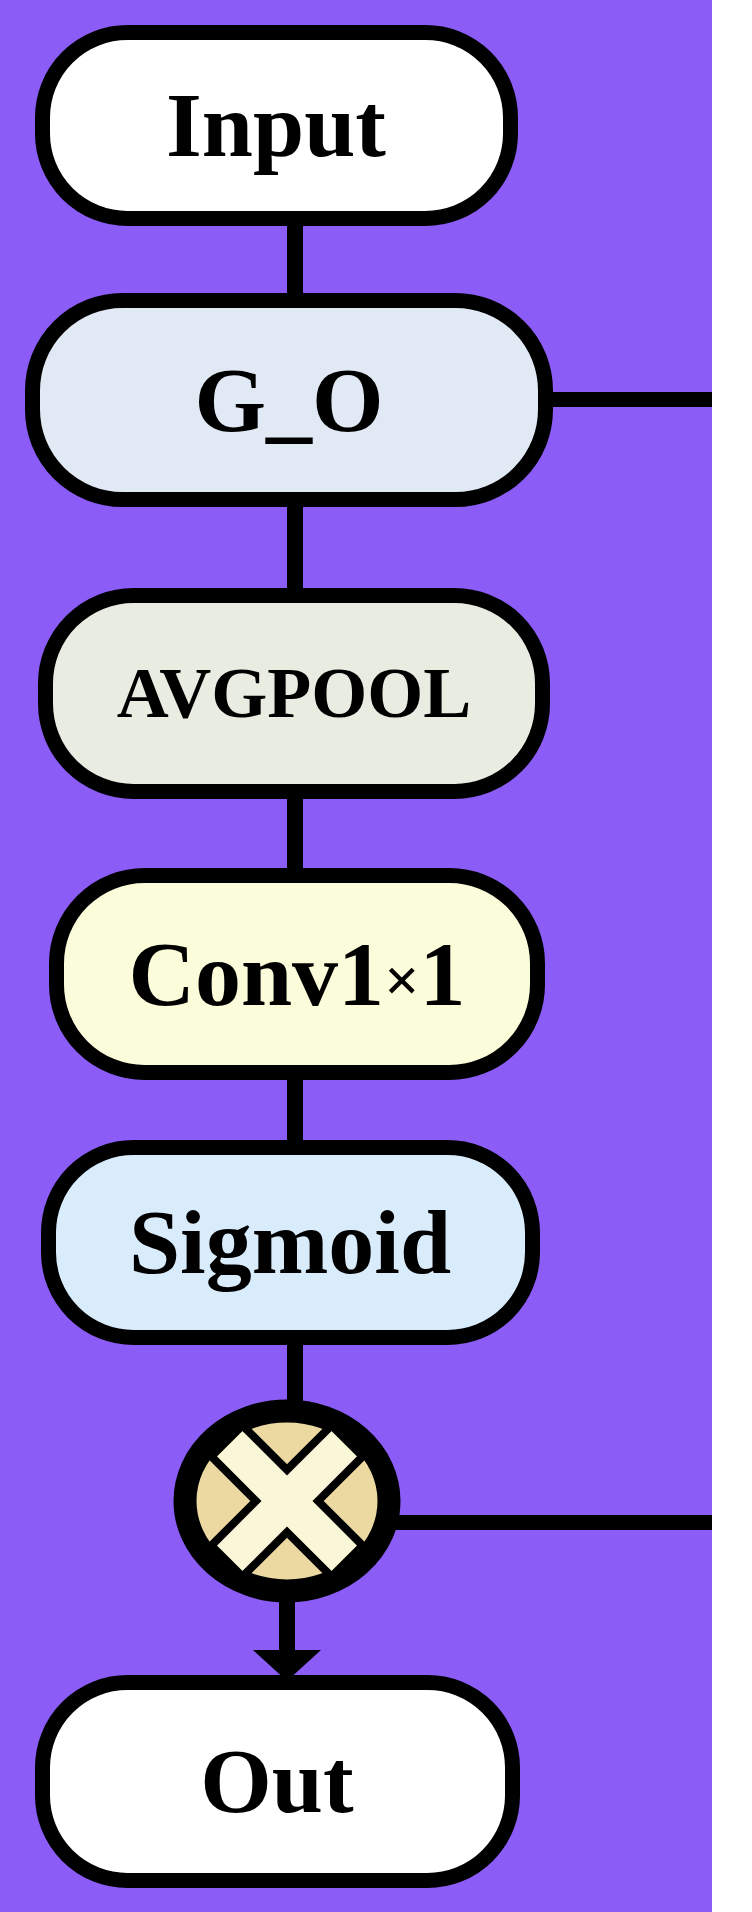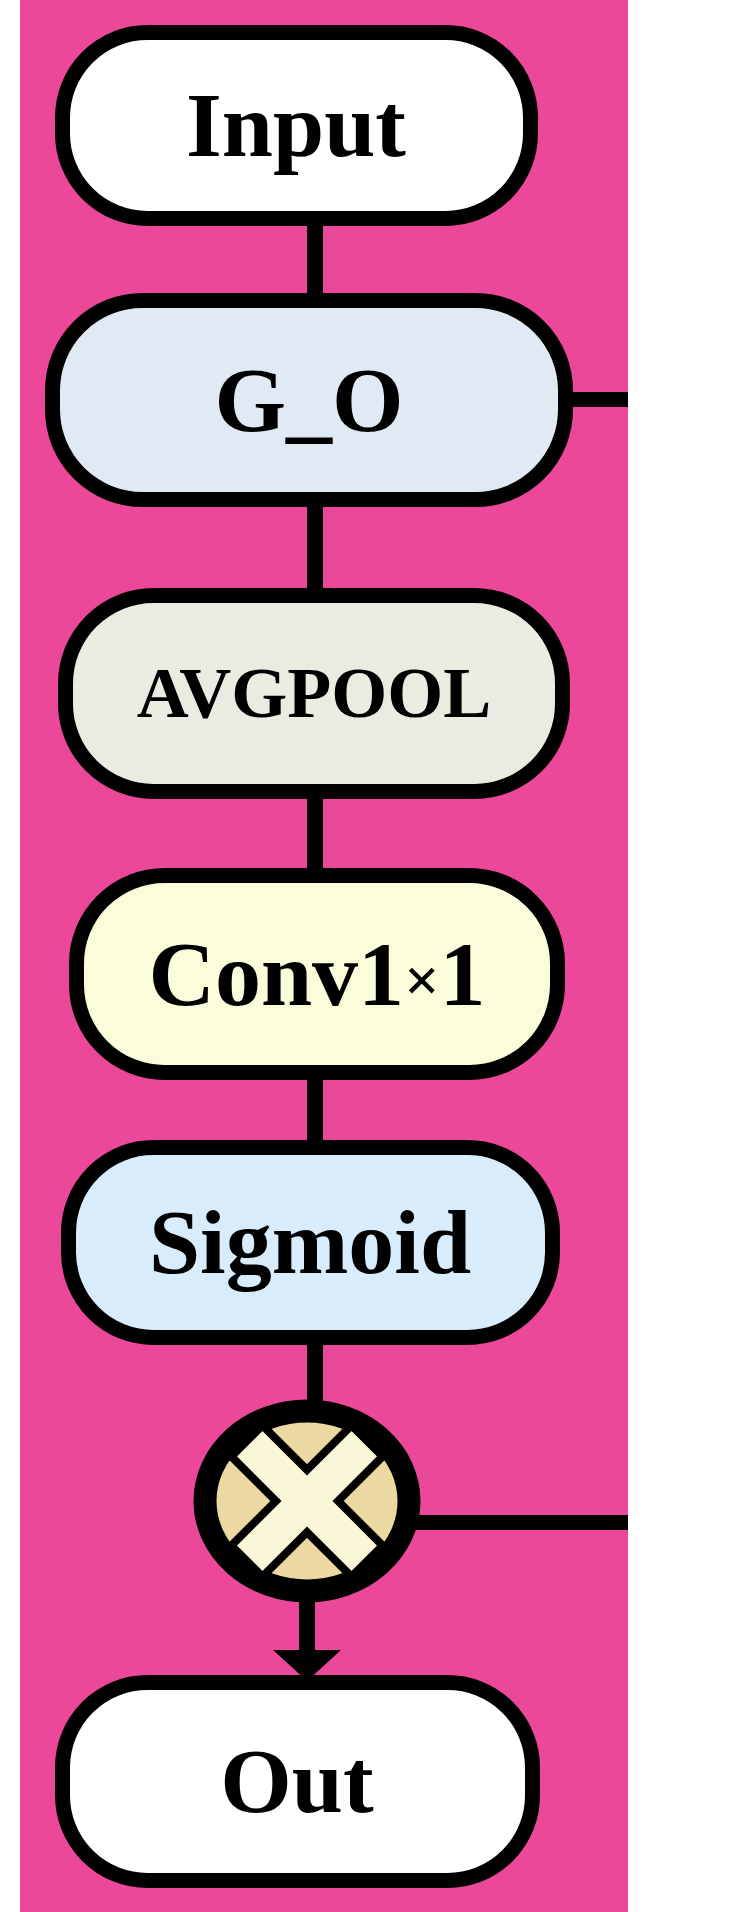--- a/index.html
+++ b/index.html
@@ -2,25 +2,24 @@
 <html><head>
 <meta charset="utf-8">
 <style>
   html, body {
     margin: 0;
     padding: 0;
     background: #ffffff;
   }
   .stage {
     position: relative;
-    width: 608px;
+    width: 712px;
     height: 1912px;
-    background: #ec4899;
+    background: #8b5cf6;
     overflow: hidden;
-    margin-left: 20px;
   }
   svg {
     display: block;
   }
   .node-label {
     font-family: "Liberation Serif", "DejaVu Serif", serif;
     font-weight: bold;
     fill: #000000;
   }
 </style>

